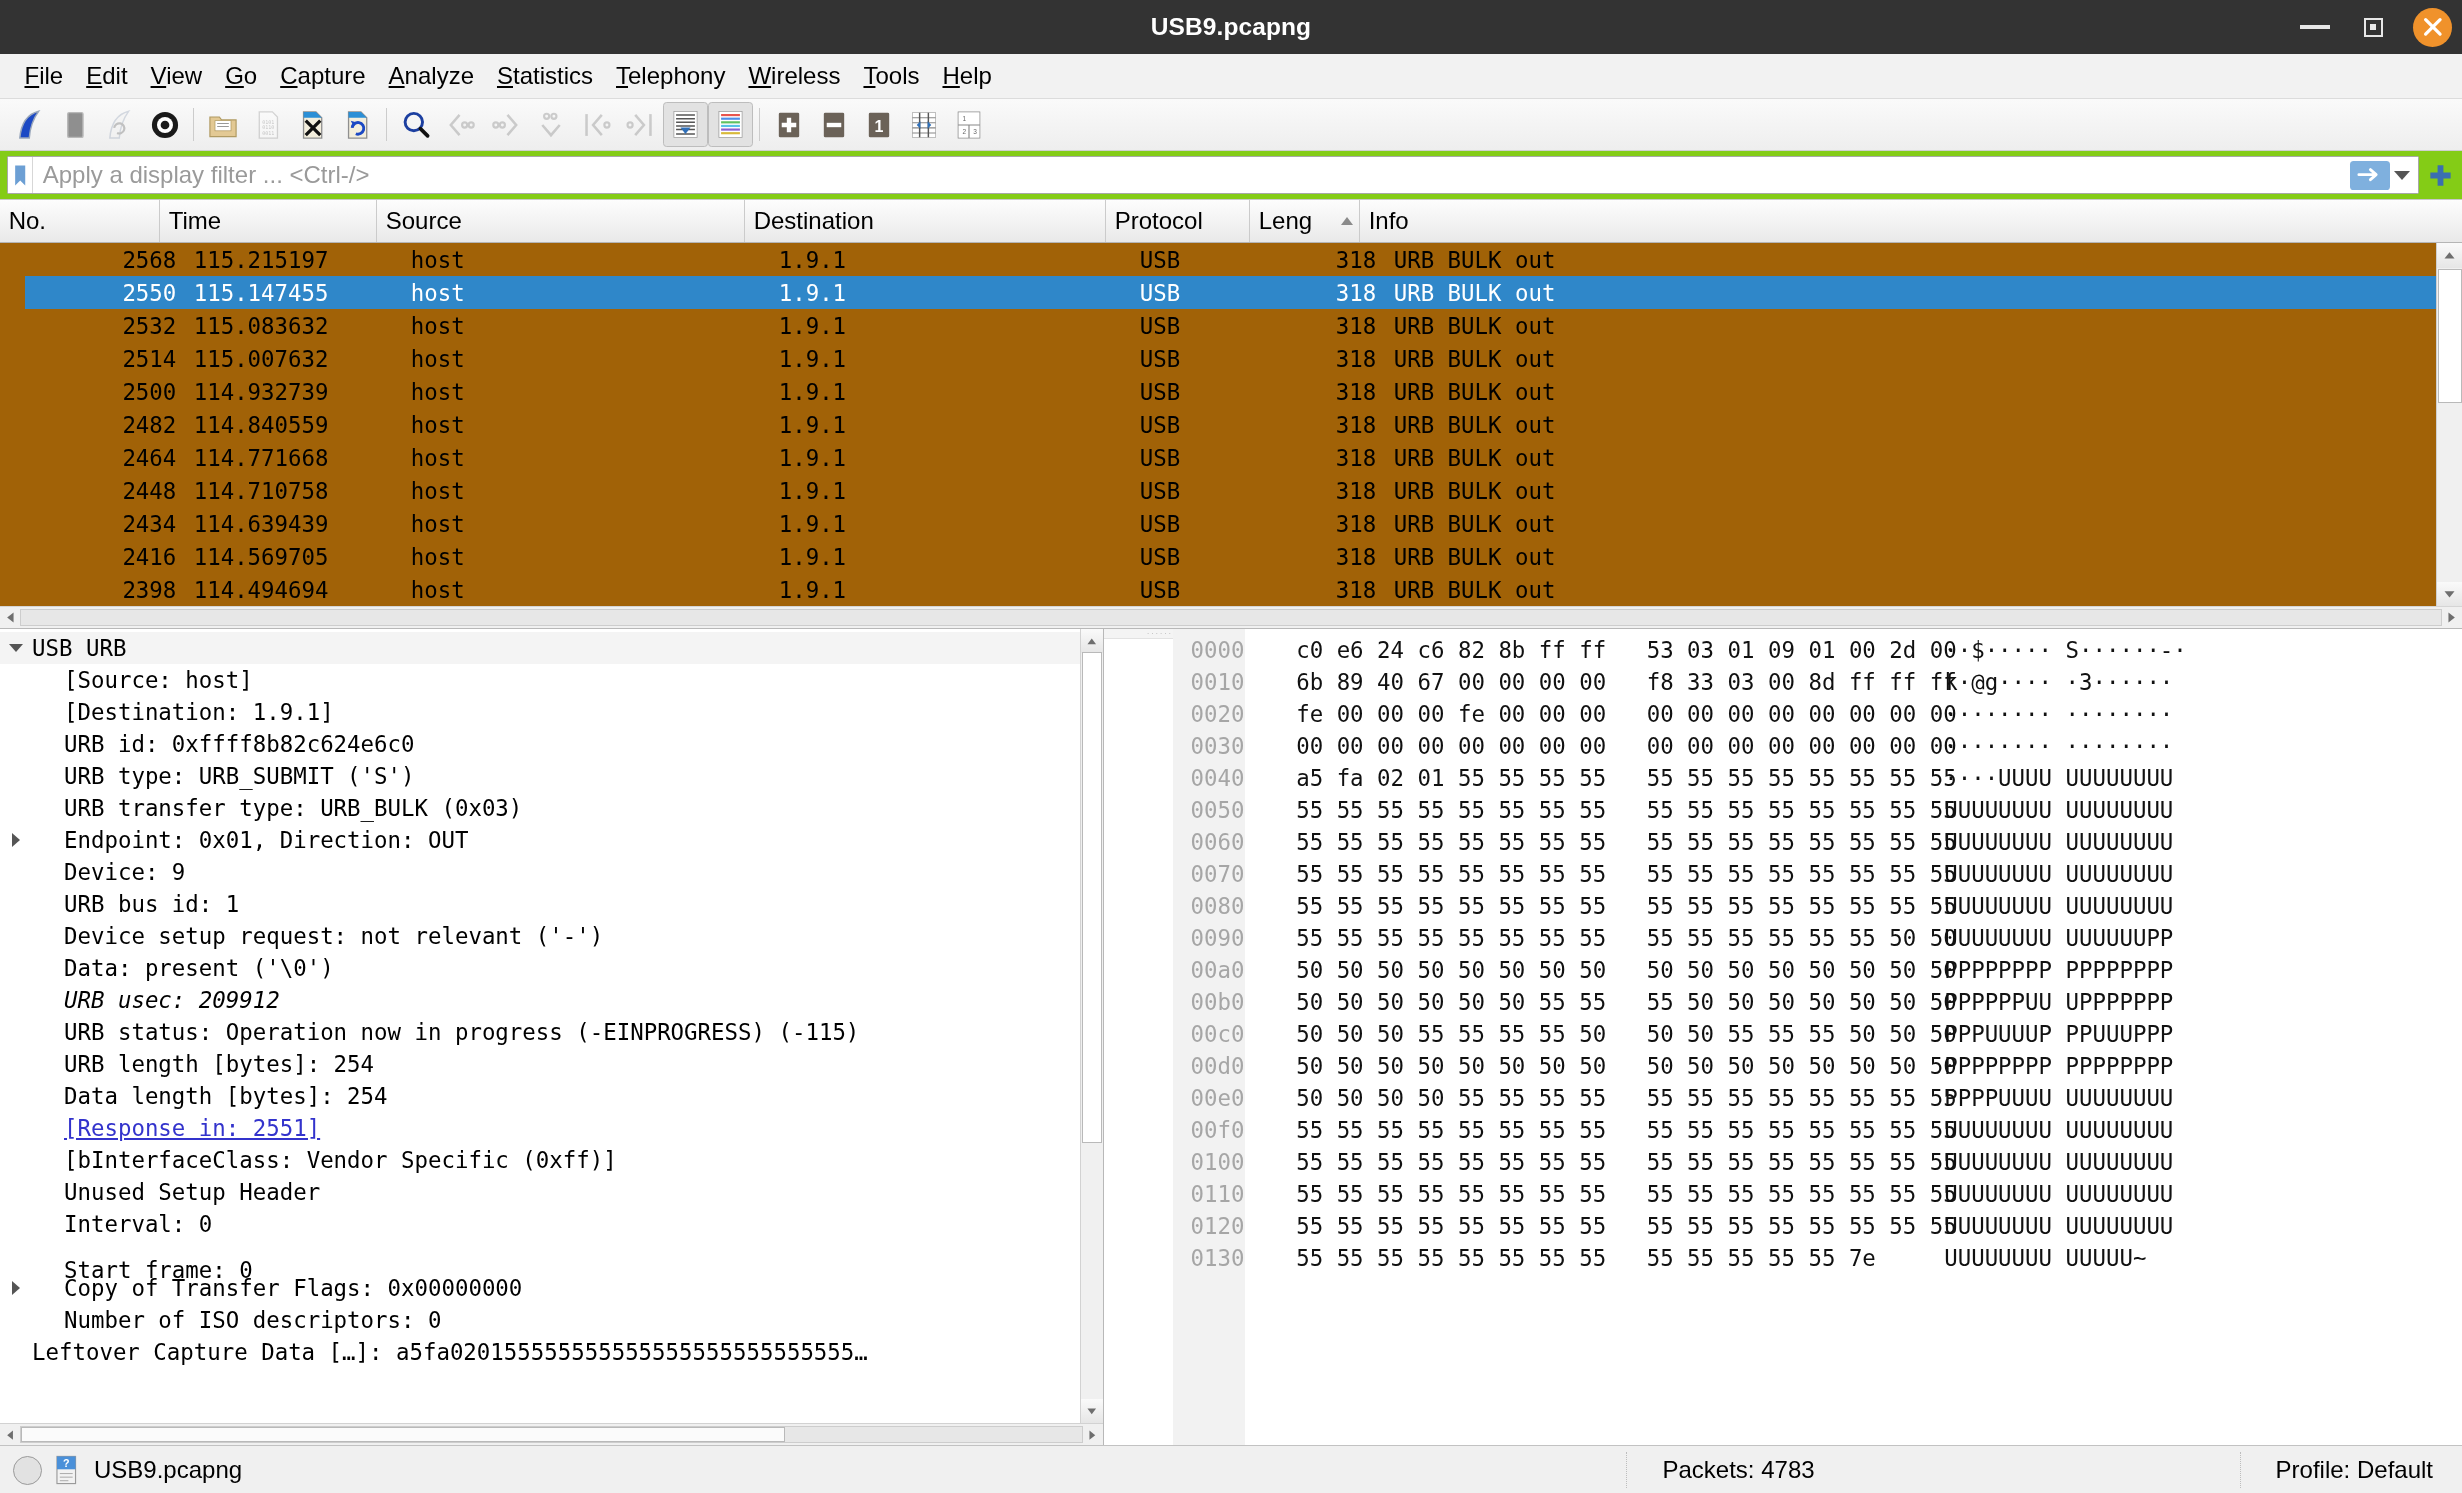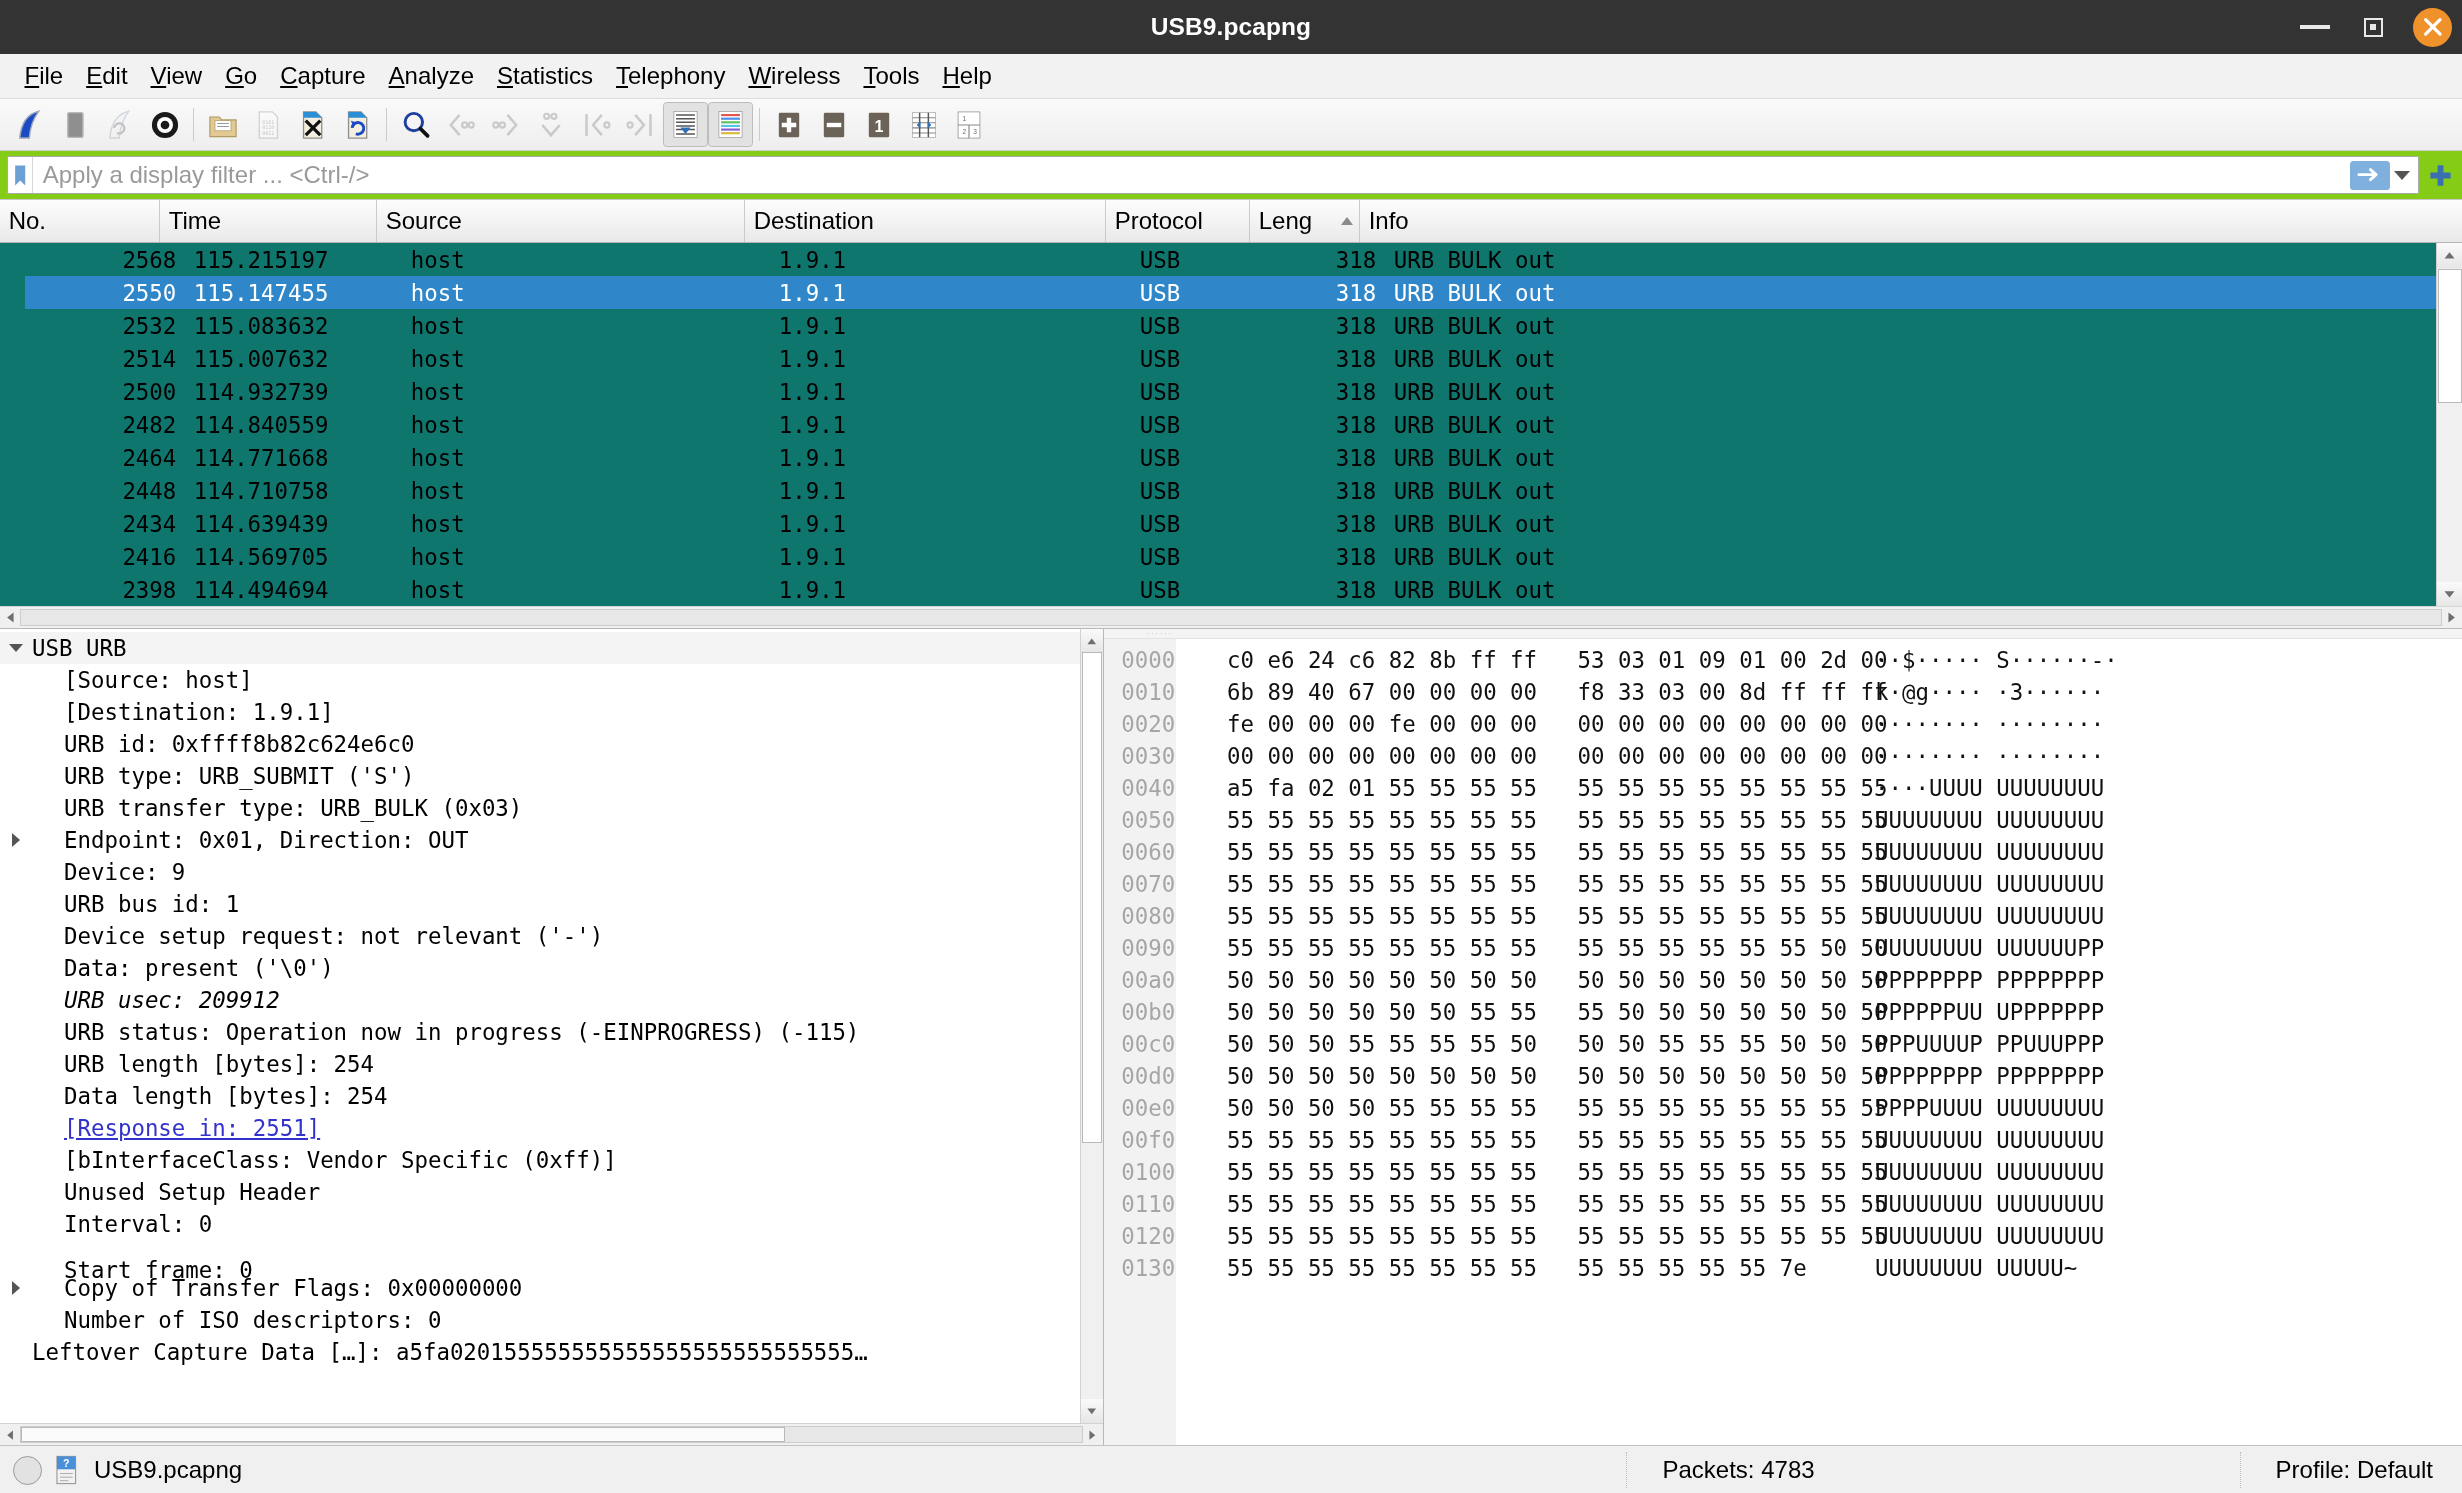--- a/index.html
+++ b/index.html
@@ -60,21 +60,21 @@
     display: flex; align-items: center; position: relative; border-radius: 1.4px;
   }
   .bookmark-ico { width: 24.5px; height: 36px; display:flex; align-items:center; justify-content:center; border-right:0.7px solid #d7d7d7;}
   .filter-ph { font-size: 24px; color: #9a9a9a; padding-left: 10px; flex:1; }
   .filter-right { display: flex; align-items: center; gap: 4.3px; padding-right: 7.2px; }
   .arrow-btn { width: 40px; height: 29px; background: #7fb0de; border-radius: 3.6px; display:flex;align-items:center;justify-content:center; }
   .caret-dn { width: 0;height:0;border-left:8px solid transparent;border-right:8px solid transparent;border-top:9.4px solid #555; }
   .plus-ico { width: 29px; height:29px; position: relative; }
 
   
-  .packetlist { flex: 0 0 382px; display: flex; flex-direction: column; background:#0f766e; border-bottom:0.7px solid #b8b8b8; }
+  .packetlist { flex: 0 0 382px; display: flex; flex-direction: column; background:#a16207; border-bottom:0.7px solid #b8b8b8; }
   .pl-headrow { display: flex; height: 43px; background: linear-gradient(#fdfdfd,#e9e9e9); border-bottom:0.7px solid #b5b5b5;}
   .pl-th {
     font-size: 24px; color: #000; display:flex; align-items:center;
     padding-left: 8.7px; border-right: 0.7px solid #cbcbcb; position: relative; overflow:hidden; white-space:nowrap;
   }
   .sortmark { position:absolute; right:5.8px; top:50%; transform:translateY(-50%);
      width:0;height:0;border-left:6.5px solid transparent;border-right:6.5px solid transparent;border-bottom:8px solid #8a8a8a; }
   .pl-body { flex: 1; position: relative; overflow: hidden; margin-left: 25px; }
   .pl-row { display: flex; height: 33px; align-items: center; font-family: "DejaVu Sans Mono", monospace; font-size: 22.4px; color:#000; }
   .pl-row.sel { background: #2f87c9; color: #ffffff; }
@@ -101,21 +101,21 @@
   .dtrow { height: 32px; display:flex; align-items:center; font-family:"DejaVu Sans Mono", monospace; font-size:22.4px; color:#000; white-space:nowrap; }
   .dtrow.root { background:#f4f4f4; }
   .dt-twisty { width: 32px; display:flex; align-items:center; justify-content:center; }
   .tw-down { width:0;height:0;border-left:7.2px solid transparent;border-right:7.2px solid transparent;border-top:8.7px solid #555; }
   .tw-right { width:0;height:0;border-top:7.2px solid transparent;border-bottom:7.2px solid transparent;border-left:8.7px solid #555; }
   .dt-txt.link { color:#3333cc; text-decoration: underline; }
   .dp-vscroll { width: 23px; background:#f0f0f0; border-left:0.7px solid #d2d2d2; position:relative; }
   .dp-hscroll { height: 21.7px; background:#f0f0f0; border-top:0.7px solid #d2d2d2; display:flex; align-items:center;}
 
   
-  .hexpane { flex:1; background:#fff; display:flex; flex-direction:column; position:relative; }
+  .hexpane { flex:1; background:#fff; display:flex; flex-direction:row; position:relative; }
   .hx-top { height: 10px; background:#f4f4f4; border-bottom:0.7px solid #e2e2e2; display:flex; align-items:center; justify-content:flex-start; padding-left:43px;}
   .hx-dots { letter-spacing:2.2px; font-size:6.5px; color:#b0b0b0; }
   .hx-offcol { width: 72px; background:#f2f2f2; }
   .hxrow { height: 32px; display:flex; align-items:center; font-family:"DejaVu Sans Mono", monospace; font-size:22.4px; }
   .hx-off { color:#a6a6a6; padding-left: 17.3px; width: 123px; }
   .hx-bytes { color:#111; width: 635px; white-space:pre; }
   .hx-ascii { color:#111; white-space:pre; padding-left: 13px;}
   .hexbody { flex:1; position:relative; }
 
   

